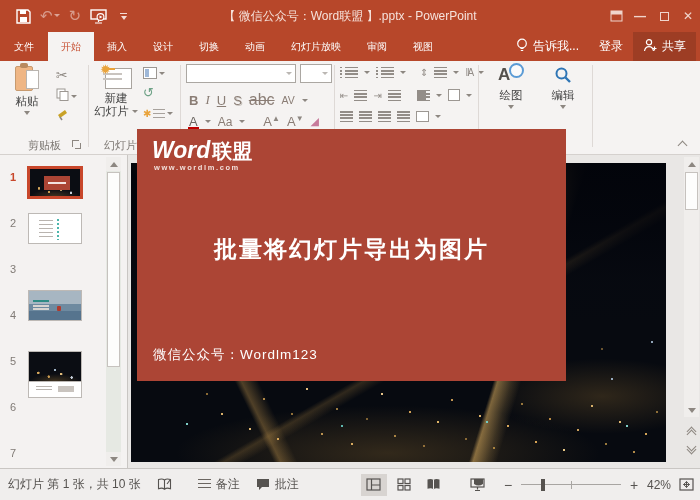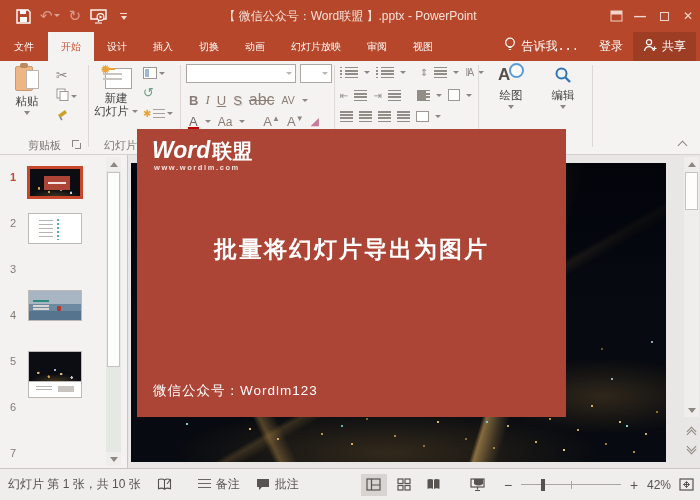--- a/index.html
+++ b/index.html
@@ -23,21 +23,21 @@
   .wb-min{ font-weight:bold; letter-spacing:0;}
   .wb-max .sq{ width:9px;height:9px;border:1px solid #F0D5CC;}
   .wb-ribbonopt svg{display:block;}
 
   
   .tabrow { position:absolute; left:0; top:32px; width:700px; height:29px; background:#B7472A; display:flex; align-items:stretch; color:#fff; }
   .tab { padding:0 13px; display:flex; align-items:center; font-size:10px;font-family:Liberation Serif, serif; }
   .tab.file { padding:0 14px; }
   .tab.active { background:#F5F3F2; color:#C75133; }
   .tabrow-right { position:absolute; right:4px; top:0; height:29px; display:flex; align-items:stretch; }
-  .tellme { display:flex; align-items:center; gap:5px; padding:0 10px;font-family:Liberation Mono, monospace; }
+  .tellme { display:flex; align-items:center; gap:5px; padding:0 10px; }
   .signin { display:flex; align-items:center; padding:0 10px; }
   .share { display:flex; align-items:center; gap:5px; padding:0 10px; background:rgba(0,0,0,.14); }
 
   
   .ribbon { position:absolute; left:0; top:61px; width:700px; height:94px; background:#F5F3F2; border-bottom:1px solid #D5D1CE; color:#6B6661; }
   .rib-sep { position:absolute; top:4px; width:1px; height:82px; background:#DED9D6; }
   .grp-label { position:absolute; top:77px; font-size:11px; color:#7C7772; }
   .big-btn { position:absolute; top:2px; display:flex; flex-direction:column; align-items:center; width:46px; }
   .big-btn .lbl { font-size:11.5px; color:#444; line-height:13px; text-align:center; }
   .car { width:0; height:0; border-left:3.5px solid transparent; border-right:3.5px solid transparent; border-top:4px solid #8D8781; }
@@ -154,21 +154,21 @@
     120px 160px #9FB0C0, 300px 150px #8A9AAC, 430px 192px #AEBFD2, 520px 178px #8FA4B8; }
   
   .c-scroll { position:absolute; right:1px; top:2px; width:15px; height:260px; background:#F0EEEC; }
   .c-thumb { position:absolute; left:1px; top:15px; width:13px; height:38px; background:#FDFDFC; border:1px solid #C6C2BE; }
   .nav-btn { position:absolute; right:1px; width:15px; height:16px; display:flex; flex-direction:column; align-items:center; justify-content:center; }
   .chev { width:7px; height:7px; border-left:1.5px solid #8D8781; border-top:1.5px solid #8D8781; }
   .chev.up { transform:rotate(45deg); margin-bottom:-4px; }
   .chev.dn { transform:rotate(225deg); margin-top:-4px; }
 
   
-  .red-slide { position:absolute; left:137px; top:129px; width:429px; height:288px; background:#AC4535; z-index:60; color:#fff; }
+  .red-slide { position:absolute; left:137px; top:129px; width:429px; height:252px; background:#AC4535; z-index:60; color:#fff; }
   .logo { position:absolute; left:15px; top:9px; line-height:24px; }
   .logo .w { font-size:23px; font-weight:bold; font-style:italic; letter-spacing:0; }
   .logo .lm { font-size:20px; font-weight:bold; margin-left:2px; }
   .logo-url { position:absolute; left:17px; top:34px; font-size:7.5px; font-weight:bold; letter-spacing:1.6px; color:#F2DFDA; }
   .red-title { position:absolute; left:0; right:0; top:105px; text-align:center; font-size:23px; font-weight:bold; letter-spacing:2px; }
   .red-footer { position:absolute; left:16px; bottom:17px; font-size:13.5px; letter-spacing:1px; }
 
   
   .statusbar { position:absolute; left:0; top:468px; width:700px; height:32px; background:#F0EEED; border-top:1px solid #C9C6C3; color:#565350; display:flex; align-items:center; font-size:12px; }
   .sb-item { display:flex; align-items:center; gap:5px; }
@@ -226,22 +226,22 @@
     <div class="win-btn wb-max">
         <span class="sq"></span>
       </div>
     <div class="win-btn">✕</div>
   </div>
 </div>
 
 <div class="tabrow">
   <div class="tab file">文件</div>
   <div class="tab active">开始</div>
+  <div class="tab">插入</div>
   <div class="tab">设计</div>
-  <div class="tab">插入</div>
   <div class="tab">切换</div>
   <div class="tab">动画</div>
   <div class="tab">幻灯片放映</div>
   <div class="tab">审阅</div>
   <div class="tab">视图</div>
   <div class="tabrow-right">
     <div class="tellme">
       <span><svg width="12" height="15" viewBox="0 0 12 15">
             <circle cx="6" cy="5.5" r="4.3" fill="none" stroke="#fff" stroke-width="1.2"></circle>
             <path d="M4.5 10.5h3M4.8 12.5h2.4" stroke="#fff" stroke-width="1.2"></path>

